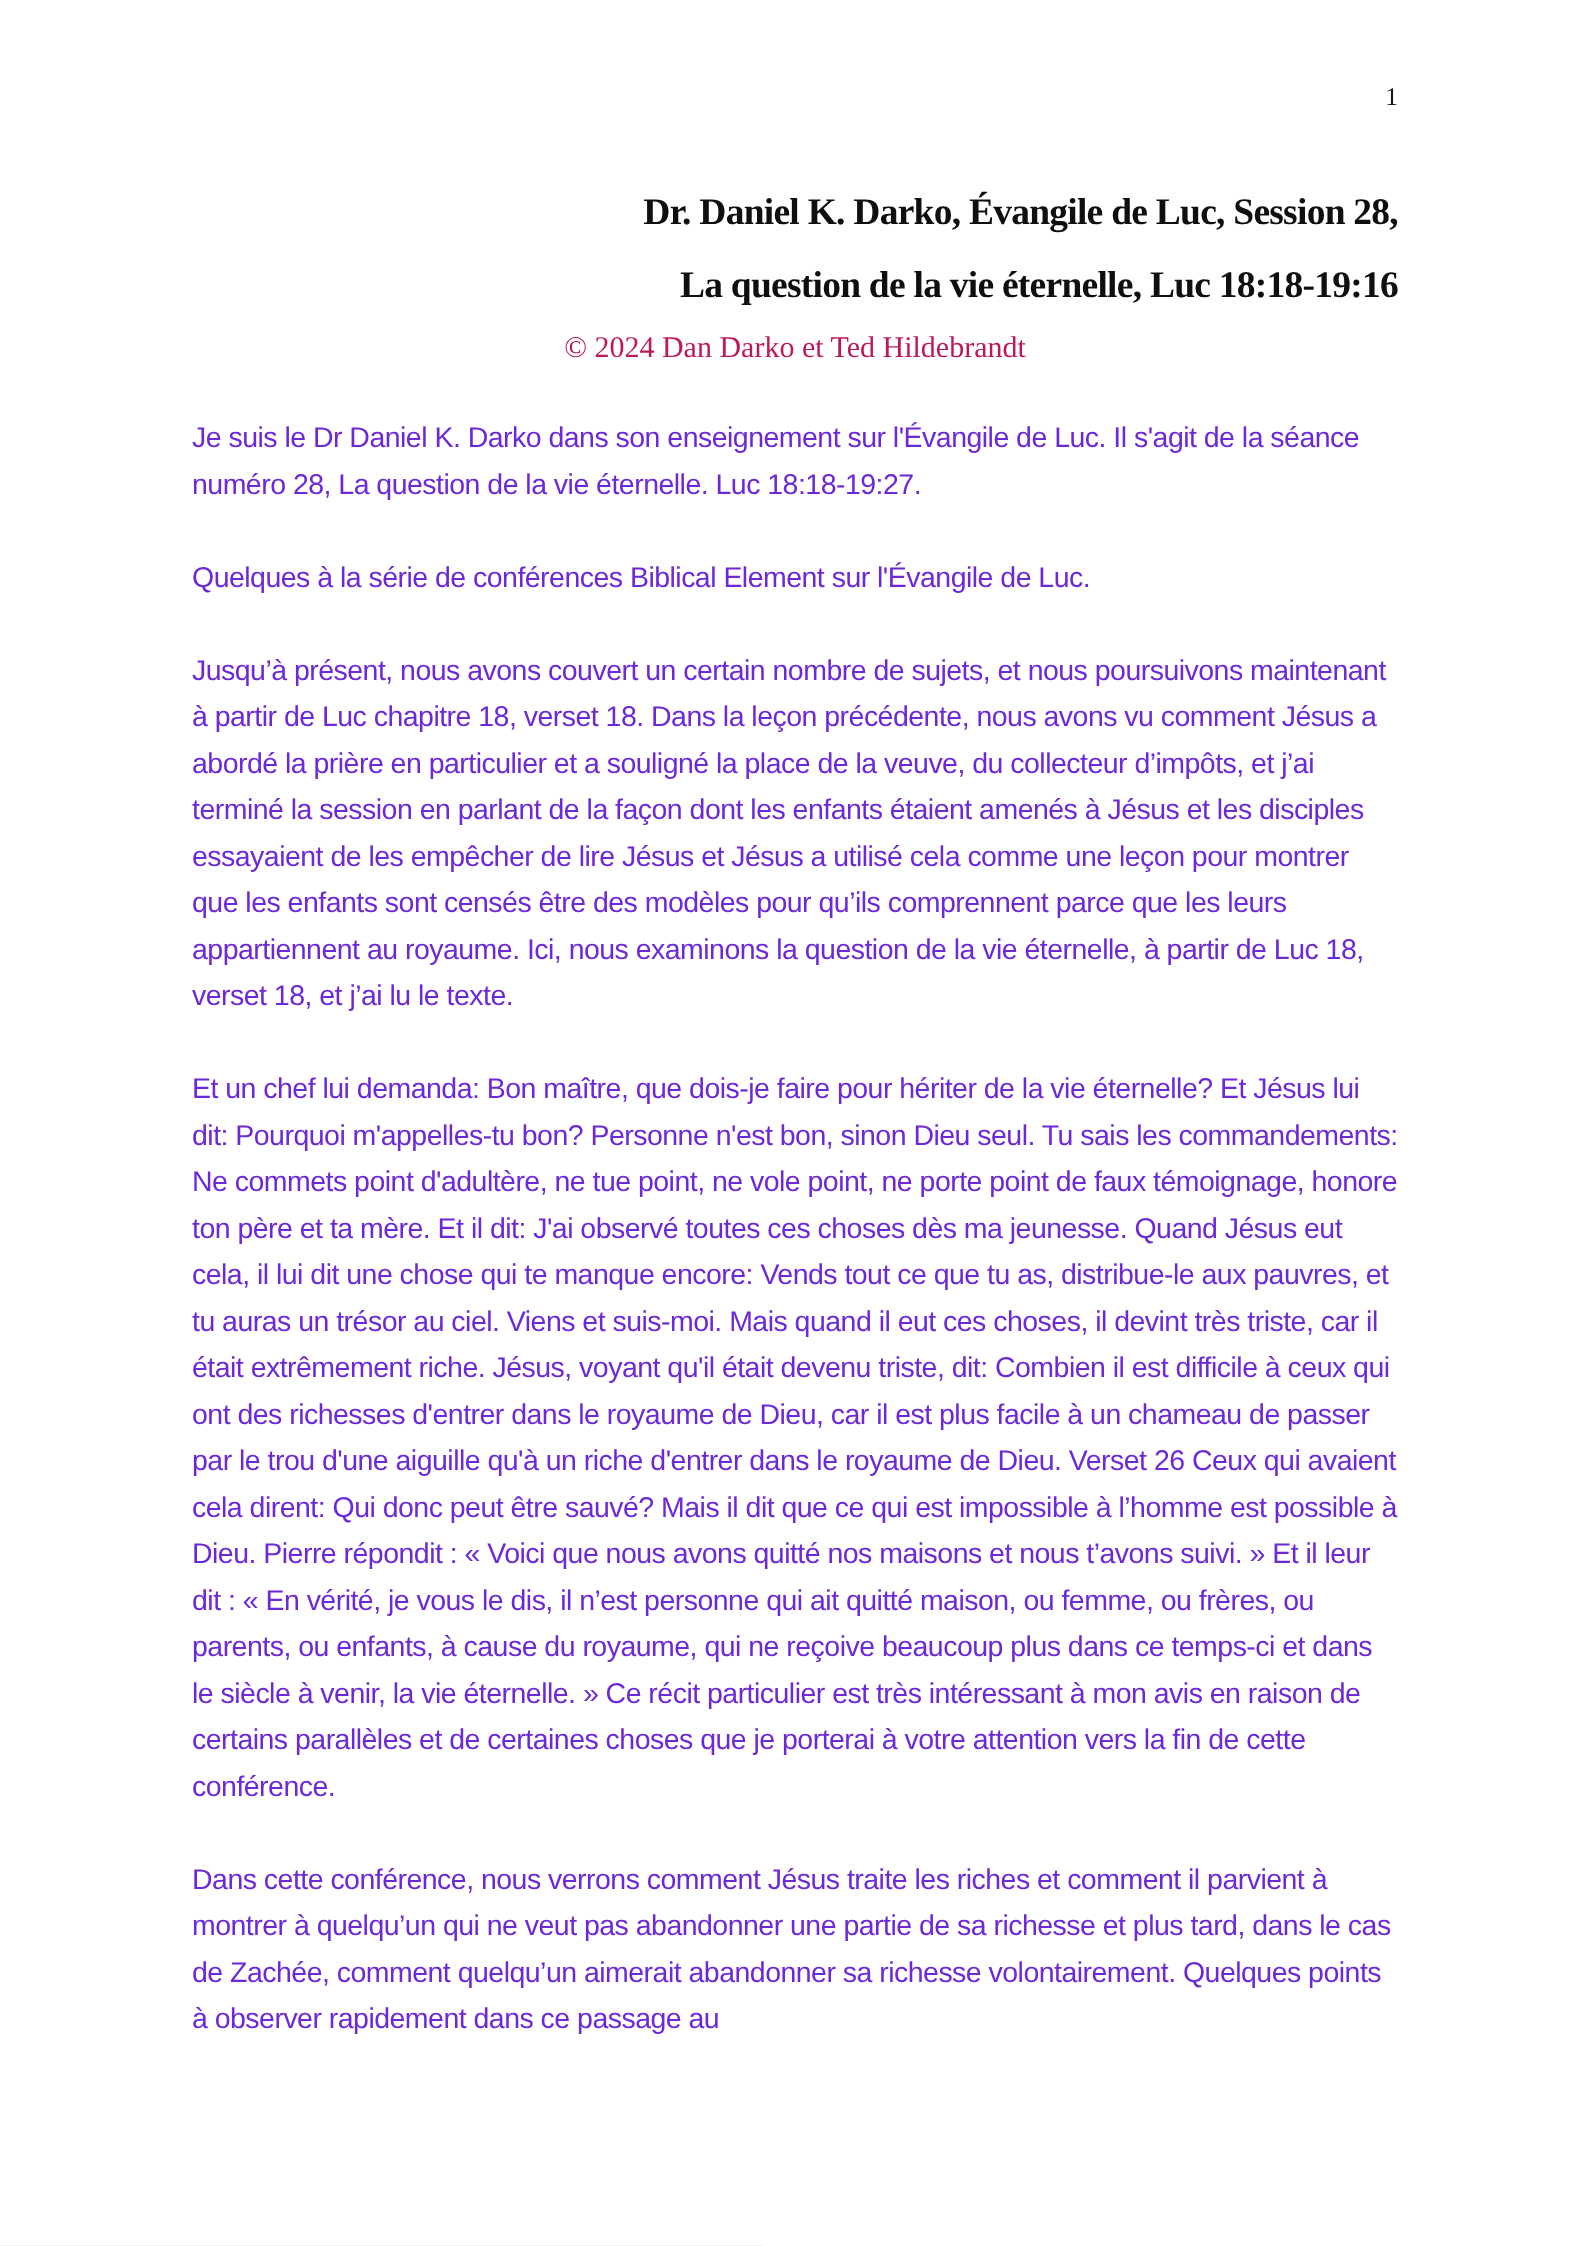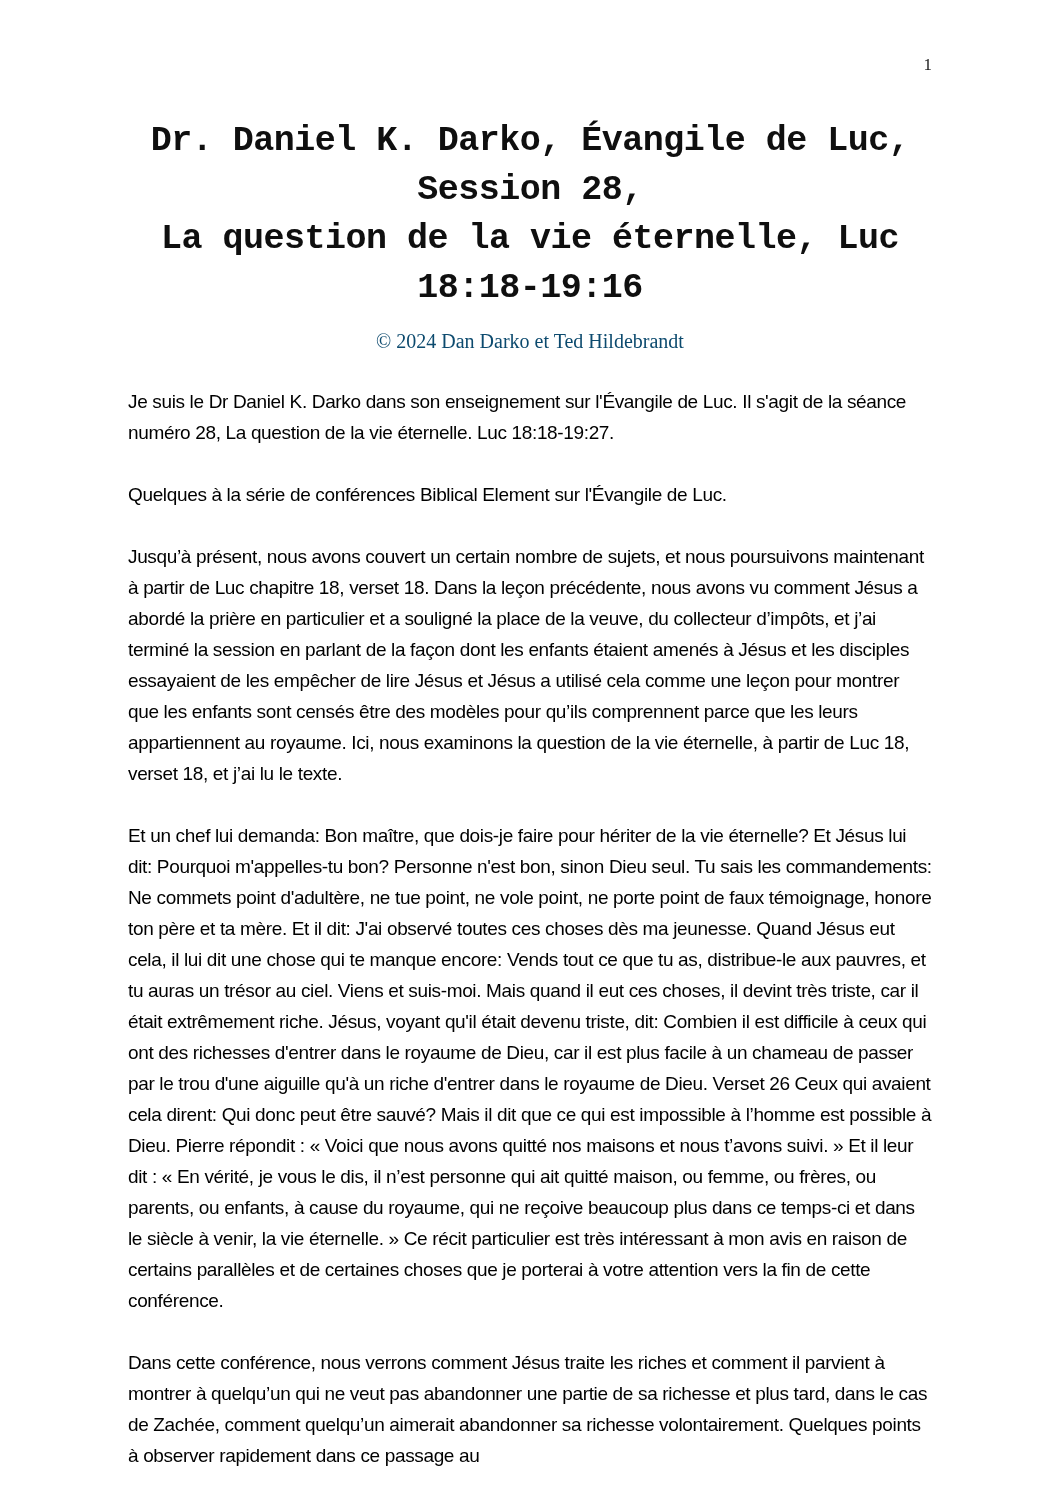--- a/index.html
+++ b/index.html
@@ -20,47 +20,47 @@
   }
   .page-number {
     text-align: right;
     font-family: "Liberation Serif", "DejaVu Serif", serif;
     font-size: 17px;
     line-height: 20px;
     color: #1a1a1a;
   }
   .doc-title {
     margin: 42px 0 0 0;
-    text-align: center;
-    font-family: Liberation Mono, monospace;
+    text-align: right;
+    font-family: Liberation Serif, serif;
     font-weight: 700;
-    font-size: 35px;
+    font-size: 25px;
     line-height: 49px;
     letter-spacing: -0.5px;
     color: #0f0f0f;
   }
   .doc-title .title-line {
     display: block;
   }
   .copyright {
-    margin-top: 16px;
+    margin-top: 5px;
     text-align: center;
     font-family: "Liberation Serif", "DejaVu Serif", serif;
     font-size: 20px;
     line-height: 25px;
-    color: #0c4a6e;
+    color: #be185d;
   }
   .transcript {
     margin-top: 32px;
     font-family: "Liberation Sans", "DejaVu Sans", sans-serif;
     font-size: 19px;
     line-height: 31px;
     letter-spacing: -0.35px;
     text-align: left;
-    color: #000000;
+    color: #6d28d9;
   }
   .transcript p {
     margin: 0 0 31px 0;
   }
 </style>
 </head>
 <body>
 
 <div class="page">
 

